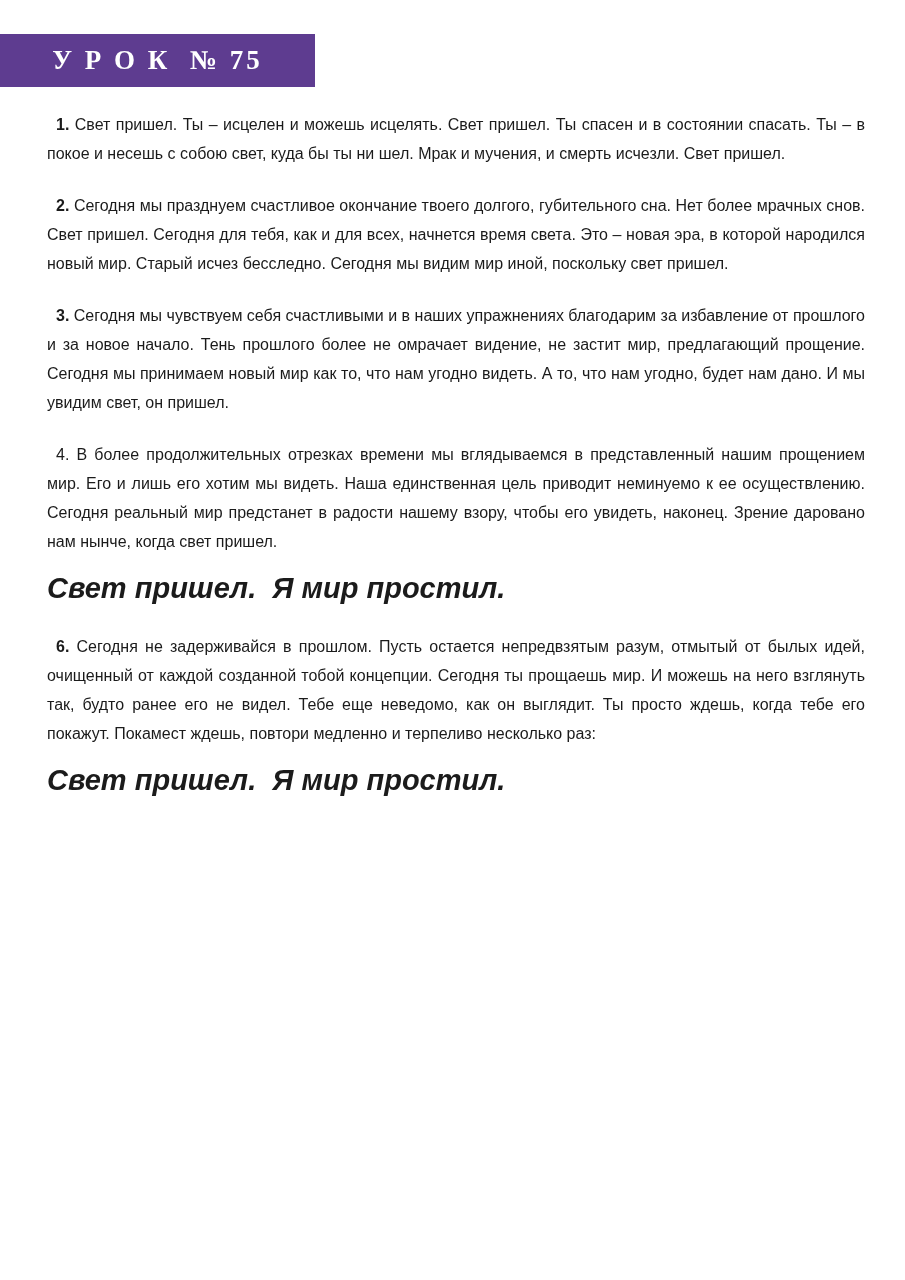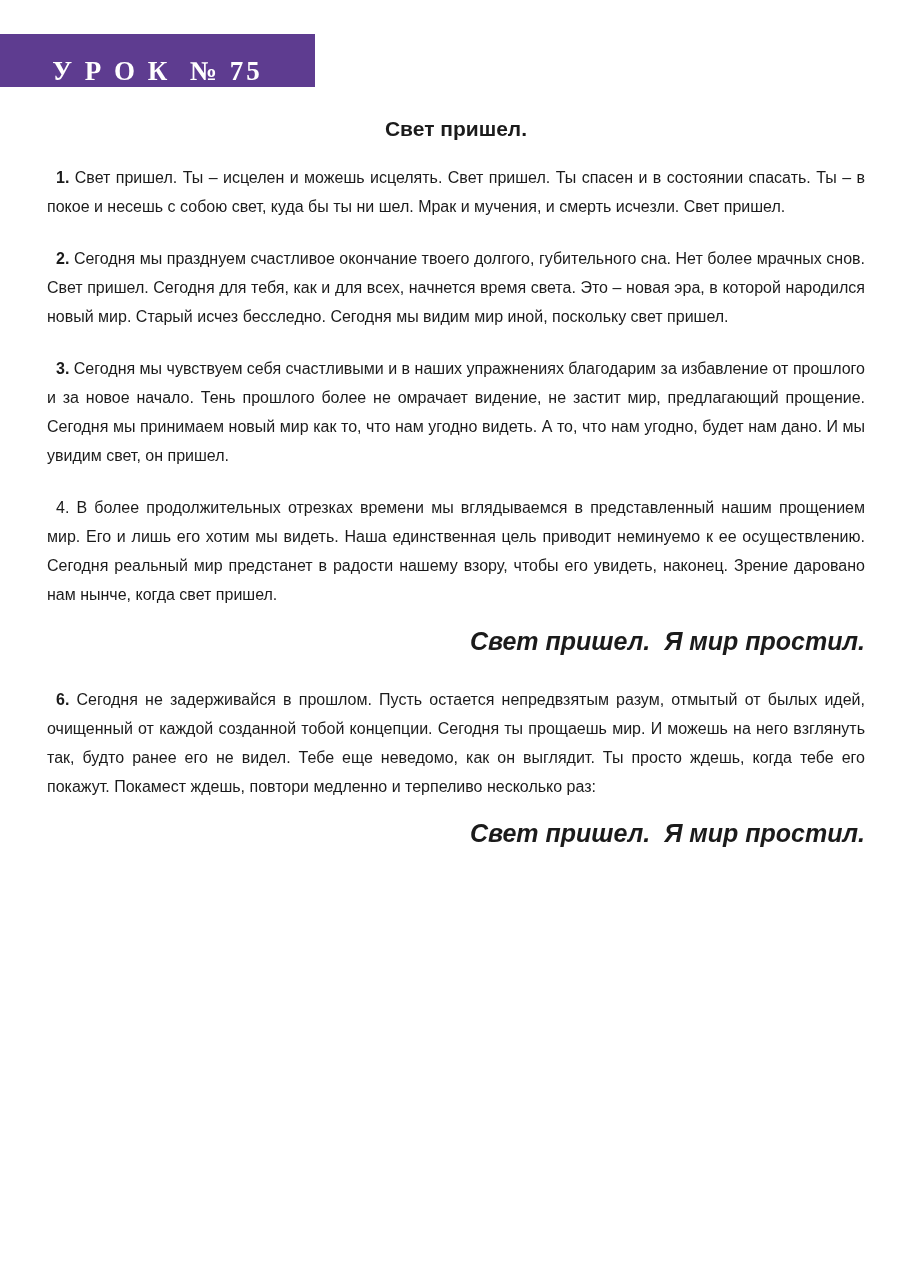--- a/index.html
+++ b/index.html
@@ -15,21 +15,21 @@
     color: #1b1b1b;
     font-family: "Liberation Sans", sans-serif;
     overflow: hidden;
   }
   .badge {
     margin-top: 34px;
     width: 315px;
     height: 53px;
     background: #5e3c90;
     display: flex;
-    align-items: flex-end;
+    align-items: center;
     justify-content: center;
   }
   .badge-label {
     font-family: "Liberation Serif", serif;
     font-weight: bold;
     font-size: 27px;
     letter-spacing: 3px;
     color: #ffffff;
     white-space: pre;
   }
@@ -54,40 +54,39 @@
   .para-num {
     font-weight: bold;
   }
   .para-num.regular {
     font-weight: normal;
   }
   .mantra {
     margin: 0;
     padding-top: 18px;
     padding-bottom: 6px;
-    text-align: right;
-    font-size: 25px;
+    text-align: left;
+    font-size: 29px;
     font-weight: bold;
     font-style: italic;
     line-height: 29px;
     white-space: pre-wrap;
   }
 </style>
 </head>
 <body>
 
 <div class="page">
 
   <div class="badge">
     <span class="badge-label">У Р О К  № 75</span>
   </div>
 
   <div class="content">
 
-    <h1 class="lesson-title">Свет пришел.</h1>
 
     <p class="para"><span class="para-num">1.</span> <span>Свет пришел. Ты – исцелен и можешь исцелять. Свет пришел. Ты спасен и в состоянии спасать. Ты – в покое и несешь с собою свет, куда бы ты ни шел. Мрак и мучения, и смерть исчезли. Свет пришел.</span></p>
 
     <p class="para"><span class="para-num">2.</span> <span>Сегодня мы празднуем счастливое окончание твоего долгого, губительного сна. Нет более мрачных снов. Свет пришел. Сегодня для тебя, как и для всех, начнется время света. Это – новая эра, в которой народился новый мир. Старый исчез бесследно. Сегодня мы видим мир иной, поскольку свет пришел.</span></p>
 
     <p class="para"><span class="para-num">3.</span> <span>Сегодня мы чувствуем себя счастливыми и в наших упражнениях благодарим за избавление от прошлого и за новое начало. Тень прошлого более не омрачает видение, не застит мир, предлагающий прощение. Сегодня мы принимаем новый мир как то, что нам угодно видеть. А то, что нам угодно, будет нам дано. И мы увидим свет, он пришел.</span></p>
 
     <p class="para"><span class="para-num regular">4.</span> <span>В более продолжительных отрезках времени мы вглядываемся в представленный нашим прощением мир. Его и лишь его хотим мы видеть. Наша единственная цель приводит неминуемо к ее осуществлению. Сегодня реальный мир предстанет в радости нашему взору, чтобы его увидеть, наконец. Зрение даровано нам нынче, когда свет пришел.</span></p>
 
 

